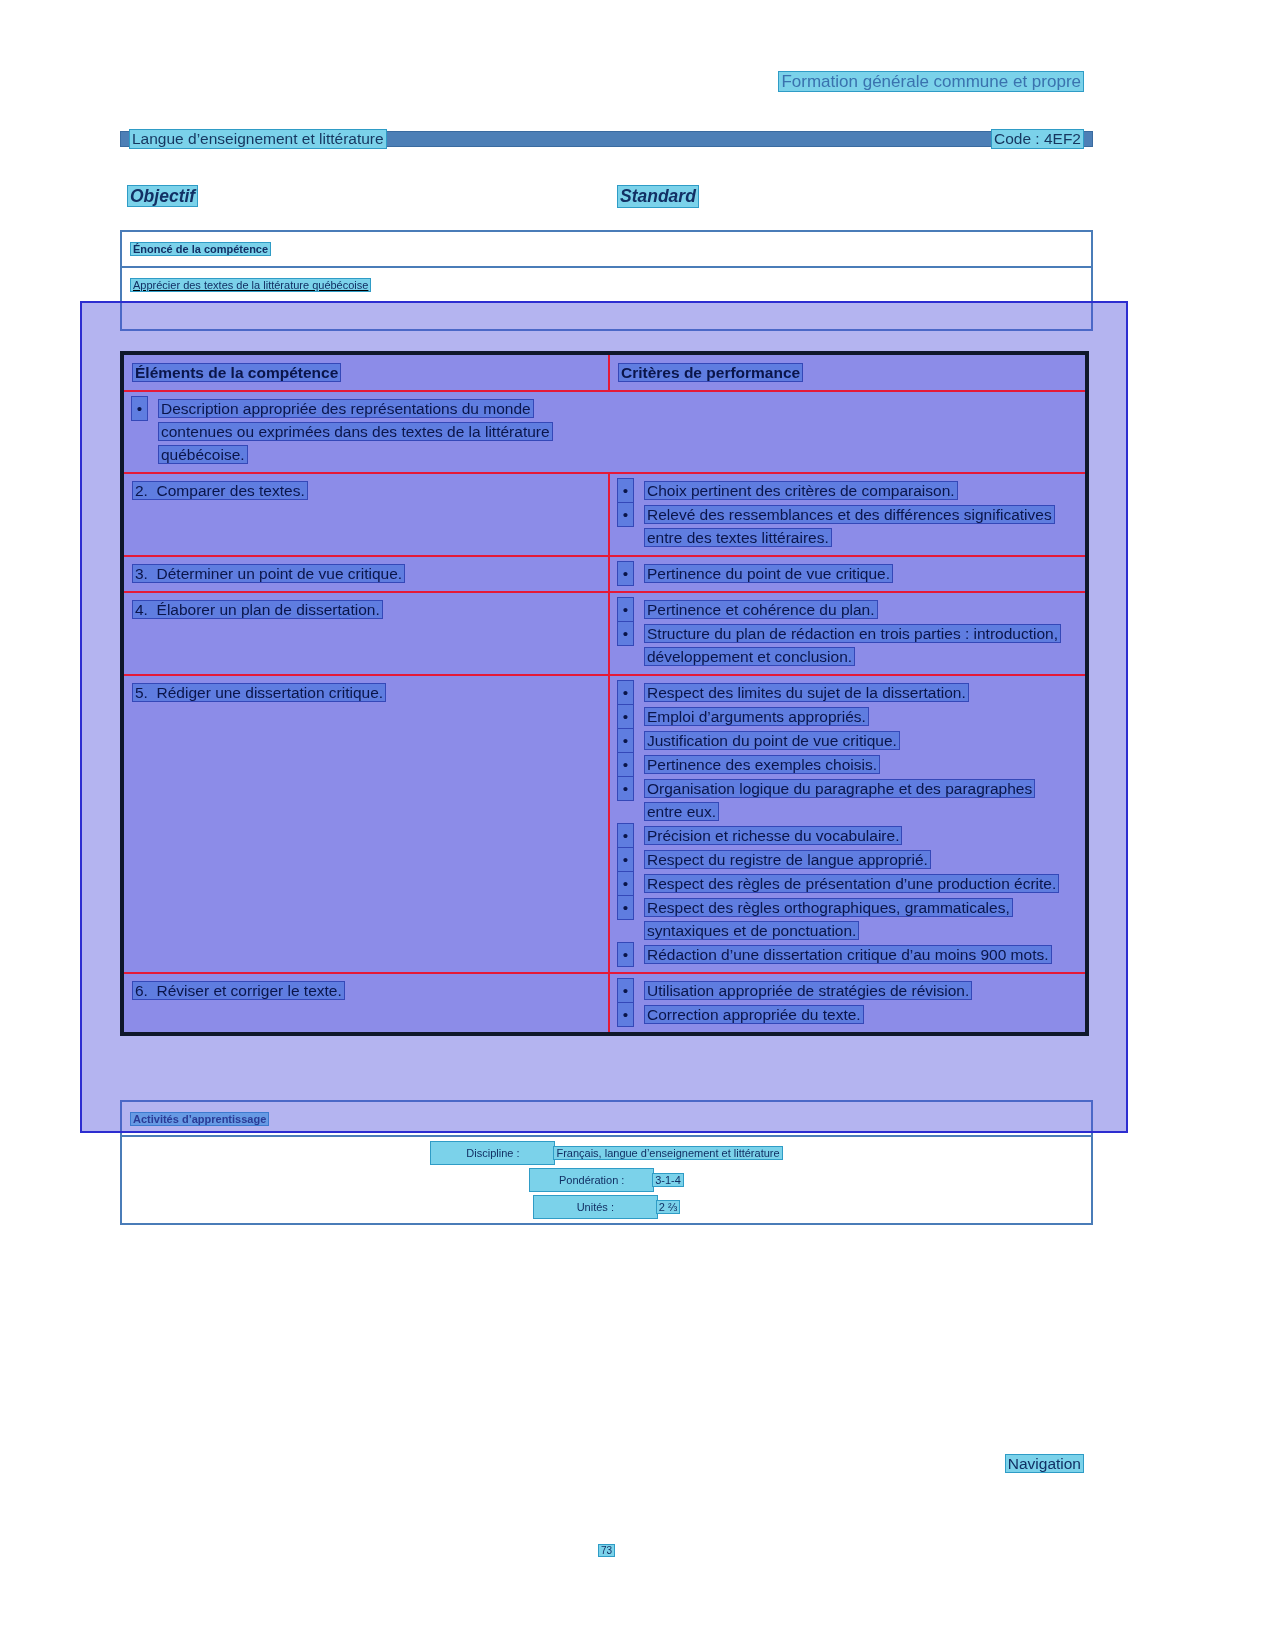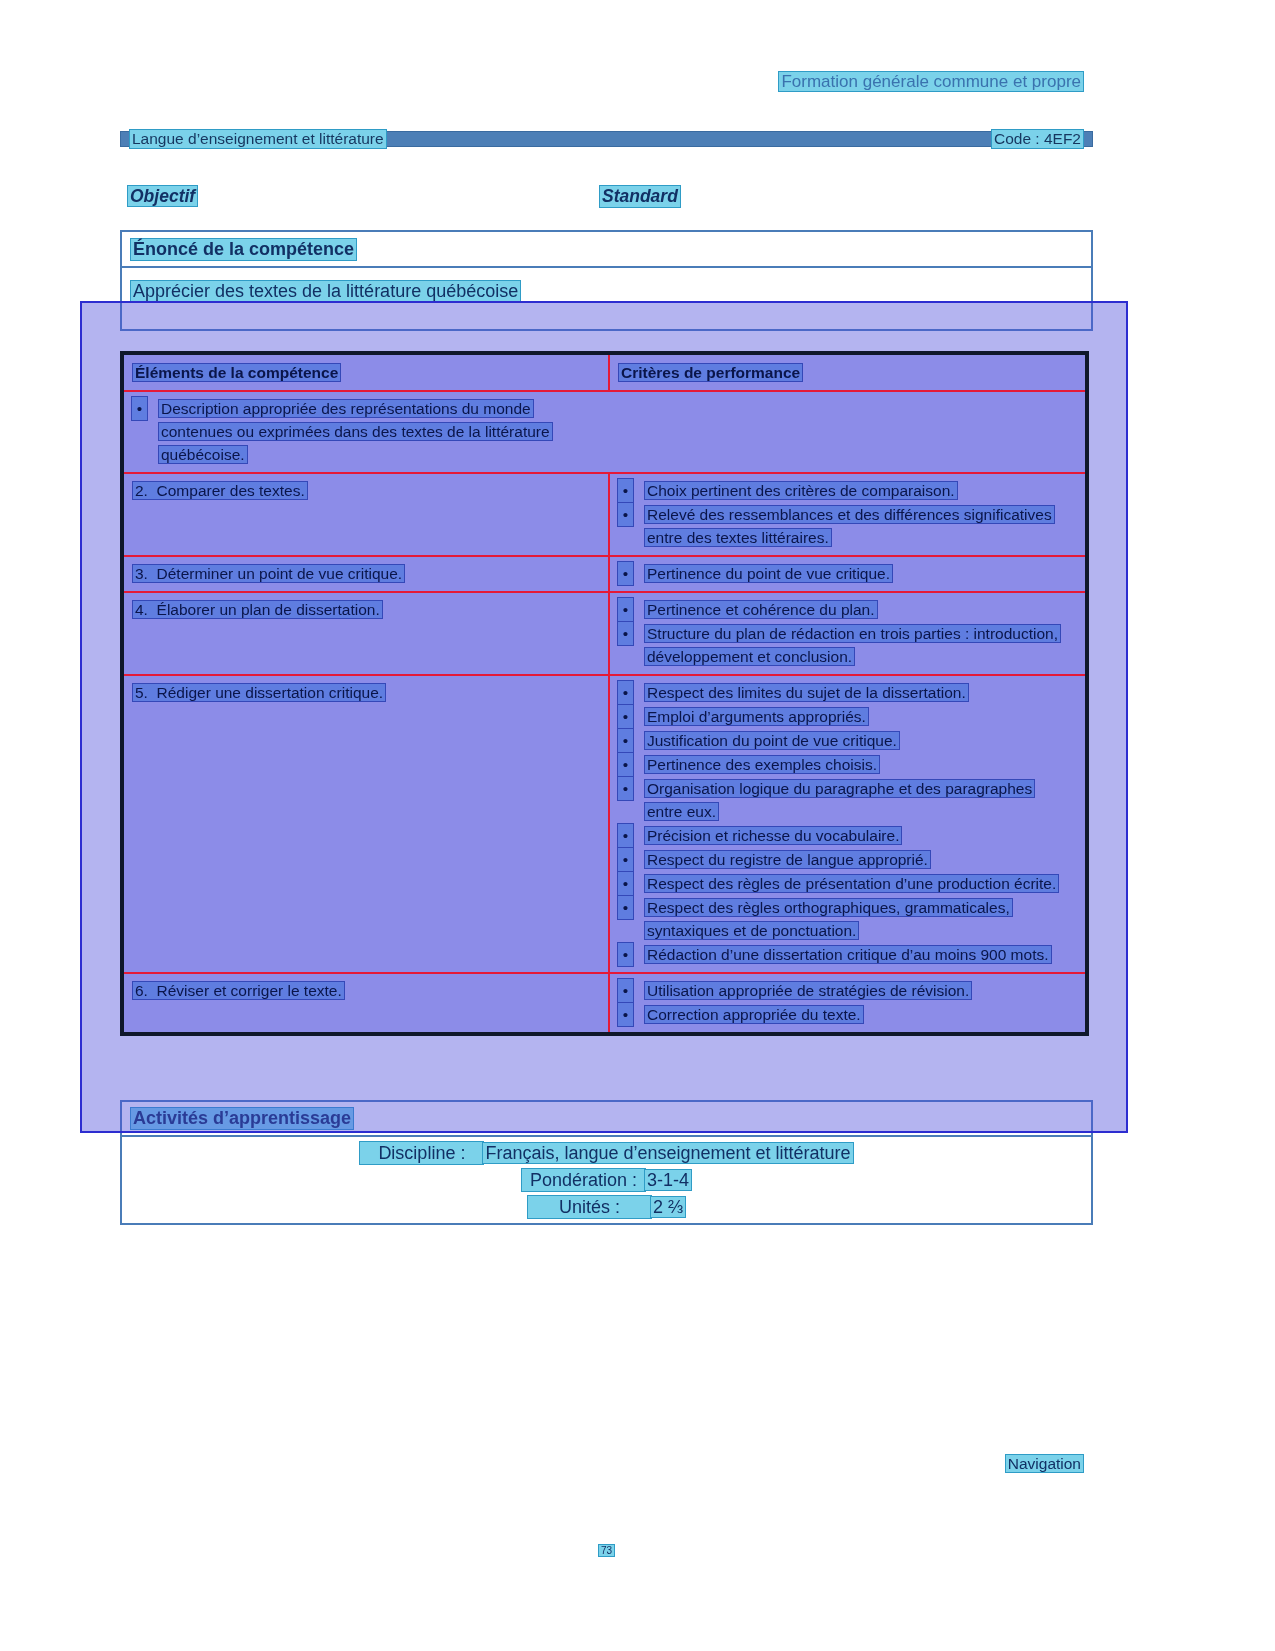--- a/index.html
+++ b/index.html
@@ -23,26 +23,26 @@
   .header-bar {
     position: absolute; left: 120px; top: 131px; width: 973px; height: 16px;
     background: #4d7fb6; border: 1px solid #3a6ba0;
     display: flex; align-items: center; justify-content: space-between;
     padding: 0 9px; font-size: 15.5px;
   }
   .header-bar .hl { color: #16365f; }
 
   .objstd { position: absolute; left: 128px; top: 186px; width: 965px; height: 26px;
     font-size: 17.5px; font-weight: bold; font-style: italic; color: #2e5278; }
-  .objstd .std { position: absolute; left: 472px; top: 0; }
-
-  .blue-box { border: 2px solid #4a7cb8; background: #ffffff; font-size: 18px; }
+  .objstd .std { position: absolute; left: 490px; top: 0; }
+
+  .blue-box { border: 2px solid #4a7cb8; background: #ffffff; font-size: 11px; }
   .box-title { height: 36px; border-bottom: 2px solid #4a7cb8; display: flex; align-items: center;
     padding: 0 9px; font-weight: bold; }
-  .box-body { padding: 12px 9px; line-height: 22.5px; }
+  .box-body { padding: 6px 9px; line-height: 22.5px; text-decoration: underline; }
 
   .enonce-box { position: absolute; left: 120px; top: 230px; width: 973px; height: 101px; }
 
   
   .overlay {
     position: absolute; left: 80px; top: 301px; width: 1048px; height: 832px;
     background: rgba(77, 77, 220, 0.42);
     border: 2px solid #2d2dd0;
     z-index: 5; pointer-events: none;
   }

